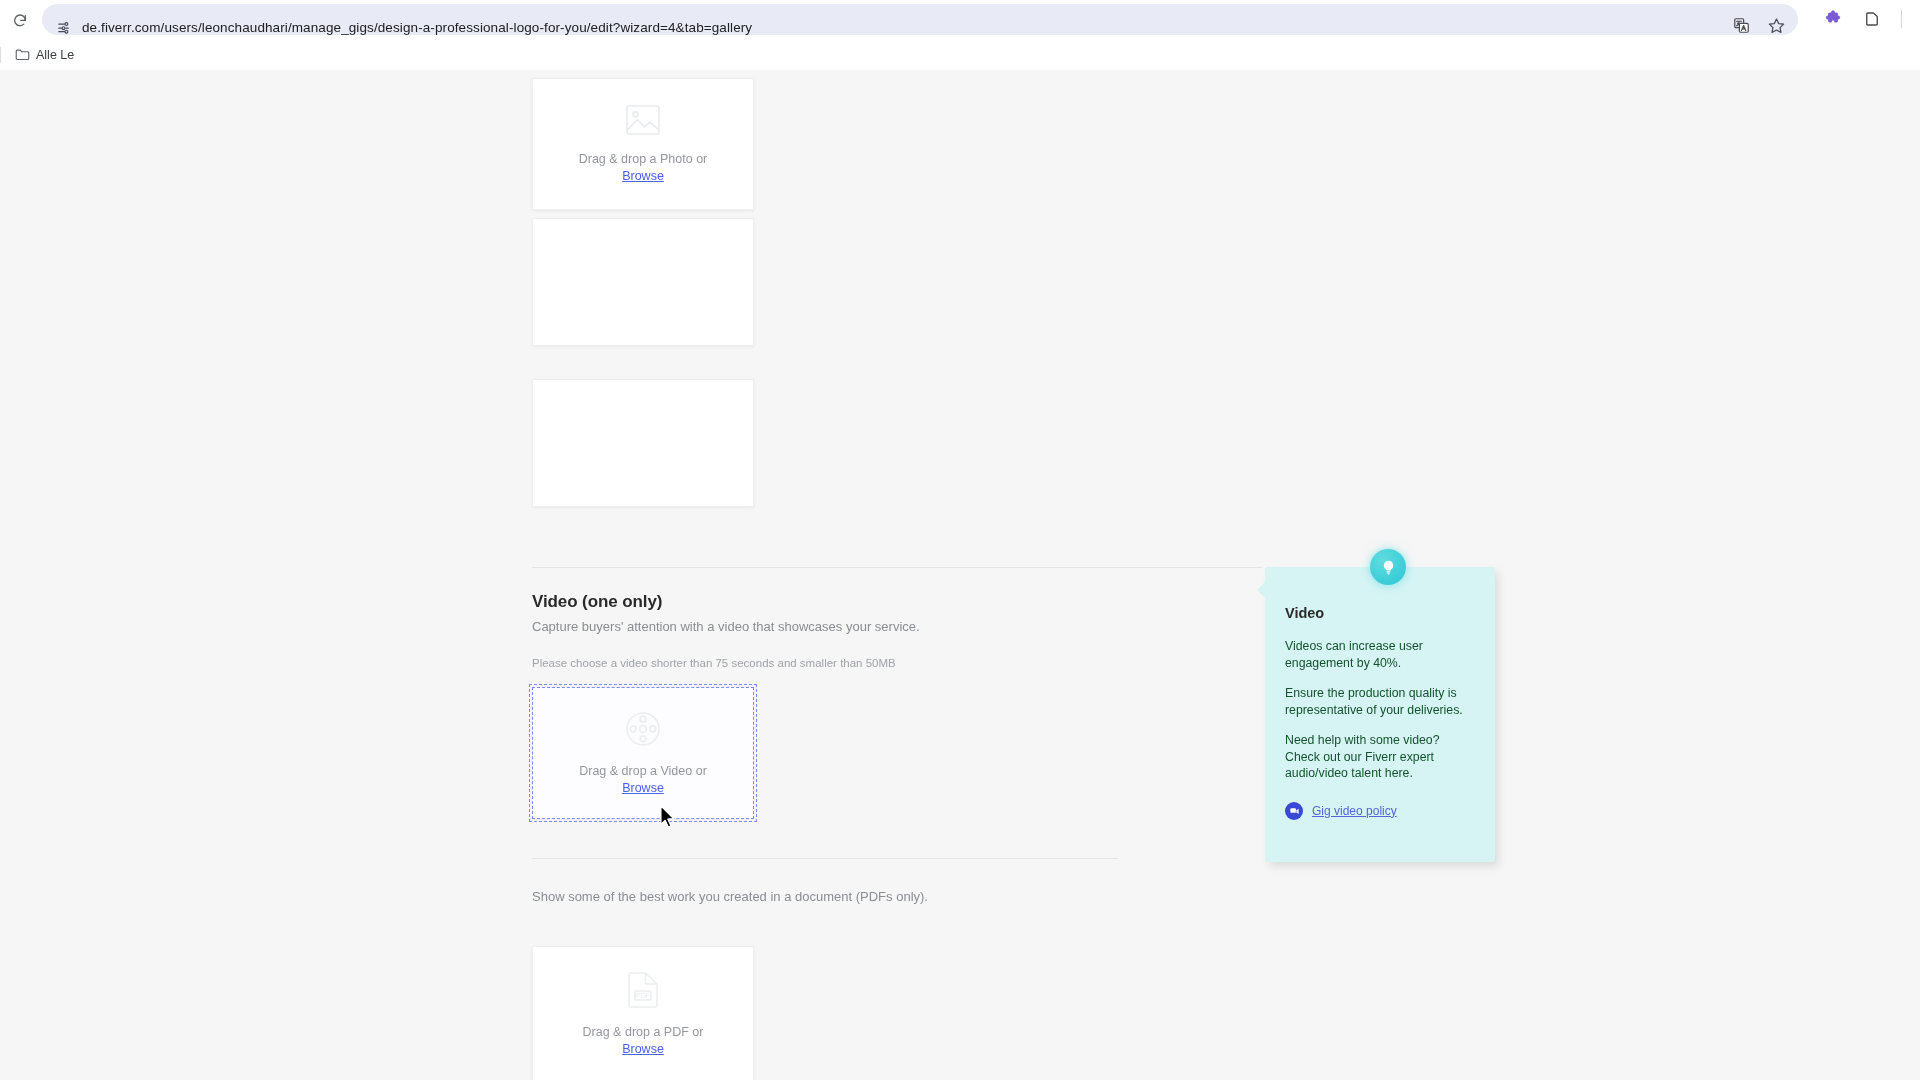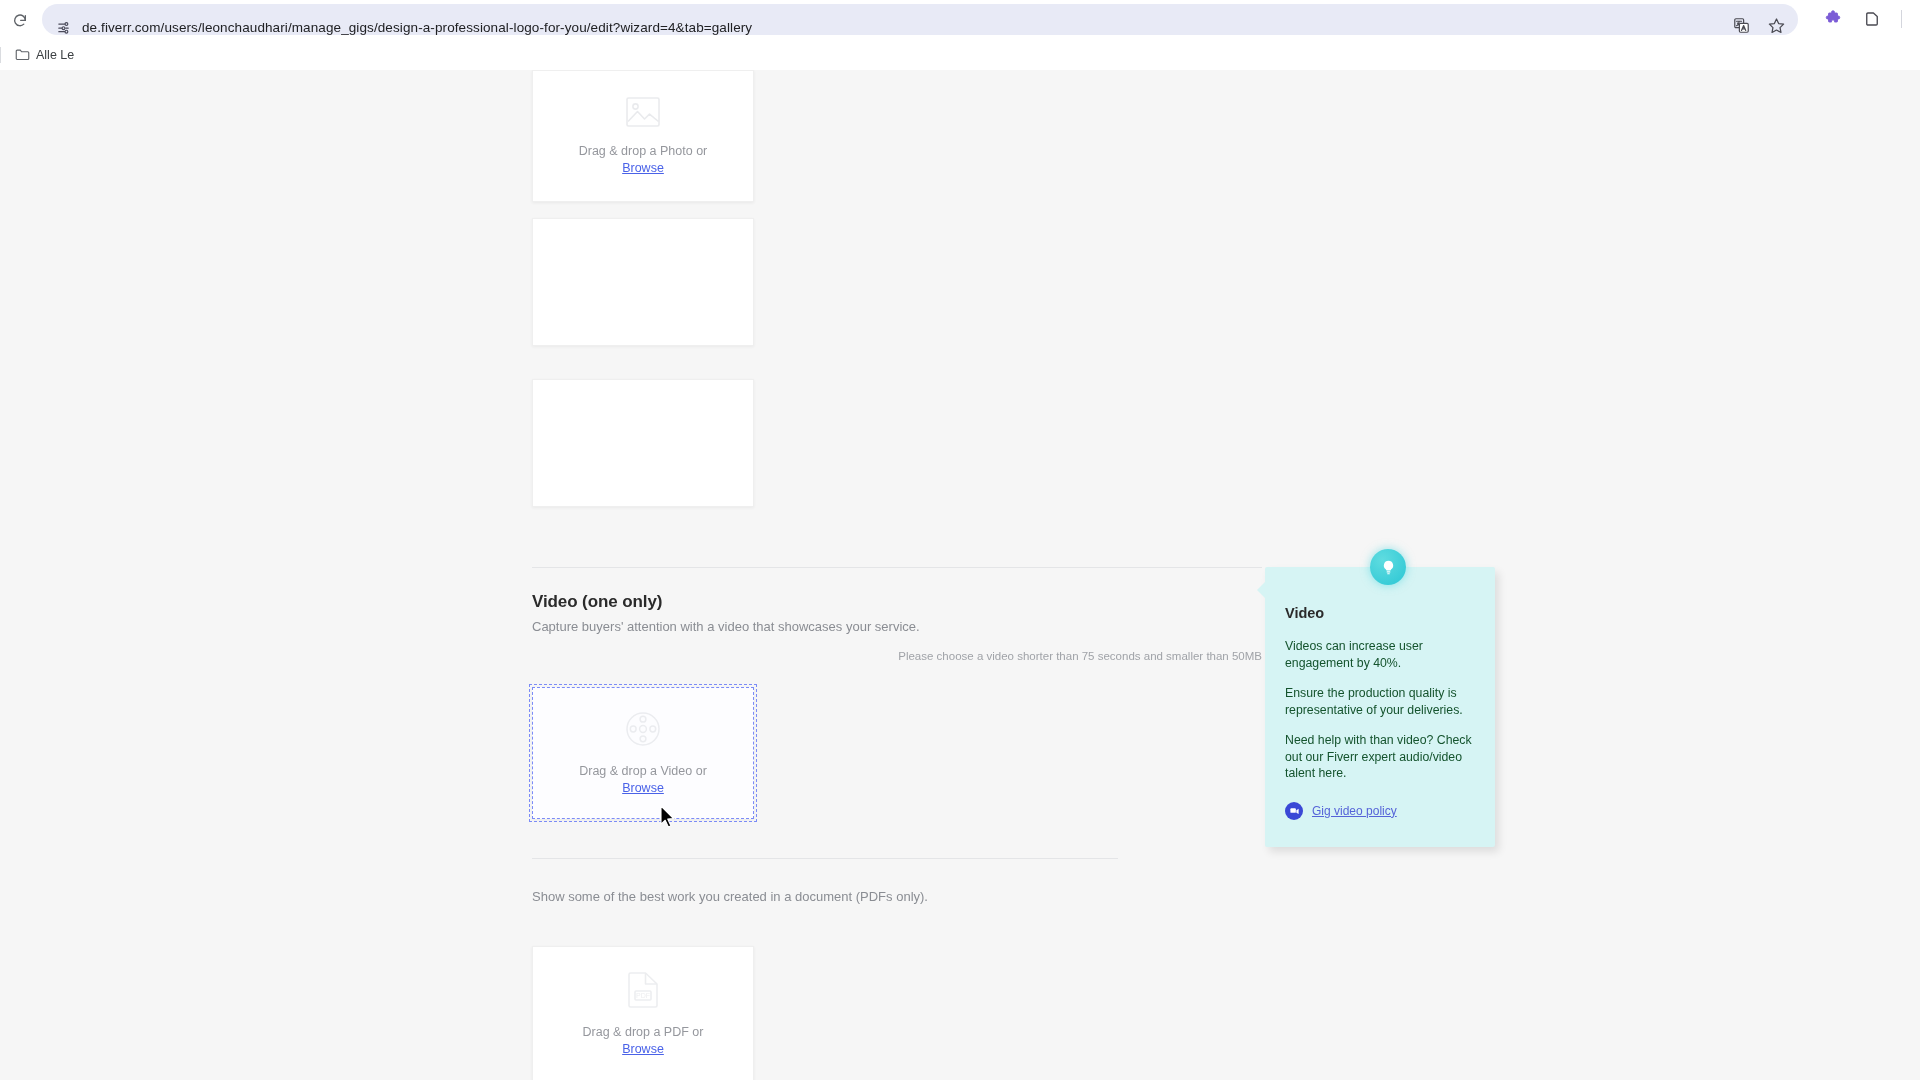--- a/index.html
+++ b/index.html
@@ -185,37 +185,36 @@
     letter-spacing: -0.1px;
   }
   .sec-sub {
     font-size: 13px;
     color: #8a8d93;
     margin-top: 7px;
   }
   .sec-note {
     font-size: 11.5px;
     color: #a0a3a8;
-    margin-top: 16px;
-    text-align: right;
+    margin-top: 23px;
   }
 
   
   .tip-wrap {
     position: absolute;
     left: 1265px;
     top: 497px;
     width: 230px;
   }
   .tip-card {
     position: relative;
     width: 230px;
     background: #d6f4f4;
     border-radius: 2px;
-    padding: 38px 22px 27px 20px;
+    padding: 38px 22px 42px 20px;
     box-shadow: 4px 5px 9px rgba(0,0,0,0.10);
   }
   .tip-notch {
     position: absolute;
     left: -8px; top: 14px;
     width: 0; height: 0;
     border-top: 9px solid transparent;
     border-bottom: 9px solid transparent;
     border-right: 9px solid #d6f4f4;
   }
@@ -339,21 +338,21 @@
       </span>
       <span>Alle Le</span>
     </span>
   </div>
 </div>
 
 <div class="page">
 
   <div class="content-col">
 
-    <div class="media-card" style="position:absolute; left:0; top:0; height:132px;">
+    <div class="media-card" style="position:absolute; left:0; top:8px; height:132px;">
       <span class="dz-icon">
         <svg width="34" height="30" viewBox="0 0 34 30" fill="none" stroke="#b8bcc4" stroke-width="1.6" stroke-linejoin="round">
           <rect x="1" y="1" width="32" height="28" rx="1.5"></rect>
           <circle cx="9.5" cy="9.5" r="2.6"></circle>
           <path d="M2 24.5l9.5-10 7 7.5 5-4.8 9 7.3"></path>
         </svg>
       </span>
       <div class="dz-text">Drag &amp; drop a Photo or</div>
       <a class="dz-browse">Browse</a>
     </div>
@@ -411,21 +410,21 @@
       <div class="tip-badge">
         <svg width="17" height="17" viewBox="0 0 24 24" fill="#ffffff">
           <path d="M12 2.4a6.6 6.6 0 0 0-3.9 11.9c.6.5 1 1.2 1.1 2h5.6c.1-.8.5-1.5 1.1-2A6.6 6.6 0 0 0 12 2.4z"></path>
           <rect x="9.3" y="17.4" width="5.4" height="1.7" rx=".85"></rect>
           <rect x="10.1" y="20.1" width="3.8" height="1.6" rx=".8"></rect>
         </svg>
       </div>
       <div class="tip-title">Video</div>
       <div class="tip-p">Videos can increase user engagement by 40%.</div>
       <div class="tip-p">Ensure the production quality is representative of your deliveries.</div>
-      <div class="tip-p">Need help with than video? Check out our Fiverr expert audio/video talent here.</div>
+      <div class="tip-p">Need help with some video? Check out our Fiverr expert audio/video talent here.</div>
       <div class="tip-link-row">
         <span class="tip-link-icon">
           <svg width="11" height="11" viewBox="0 0 24 24" fill="#ffffff">
             <rect x="3" y="7" width="12" height="10" rx="2"></rect>
             <path d="M16 11.2l5-3v11.6l-5-3z"></path>
           </svg>
         </span>
         <span class="tip-link-text">Gig video policy</span>
       </div>
     </div>

